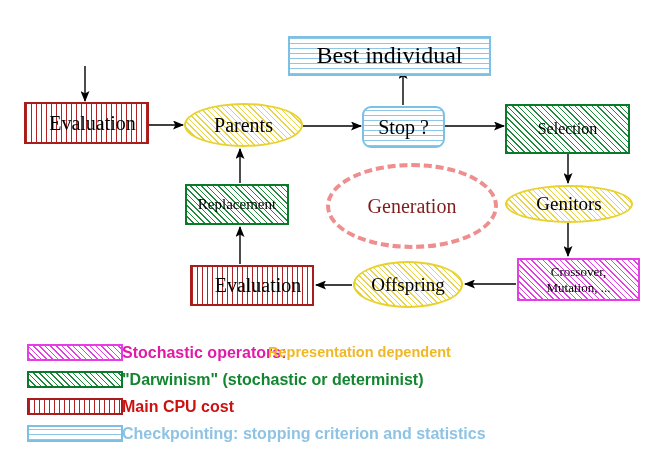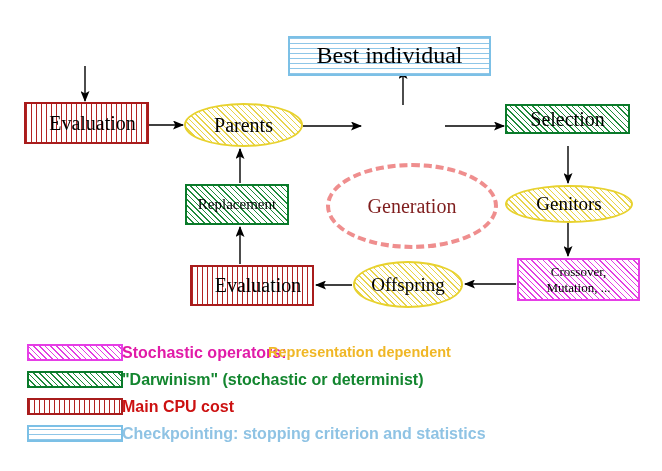--- a/index.html
+++ b/index.html
@@ -74,21 +74,21 @@
 
   .ellipse { border-radius: 50%; }
   .rounded { border-radius: 9px; }
 
   
   #node-initialisation { left: 24px;  top: 26px;  width: 122px; height: 40px; font-size: 20px; }
   #node-evaluation-top { left: 24px;  top: 102px; width: 125px; height: 42px; font-size: 20px; }
   #node-parents        { left: 184px; top: 103px; width: 119px; height: 44px; font-size: 20px; }
   #node-best           { left: 288px; top: 36px;  width: 203px; height: 40px; font-size: 24px; }
   #node-stop           { left: 362px; top: 106px; width: 83px;  height: 42px; font-size: 20px; }
-  #node-selection      { left: 505px; top: 104px; width: 125px; height: 30px; font-size: 20px; }
+  #node-selection      { left: 505px; top: 104px; width: 125px; height: 50px; font-size: 16px; }
   #node-replacement    { left: 185px; top: 184px; width: 104px; height: 41px; font-size: 15px; }
   #node-genitors       { left: 505px; top: 185px; width: 128px; height: 38px; font-size: 19px; }
   #node-generation     { left: 326px; top: 163px; width: 172px; height: 86px; }
   #node-evaluation-bot { left: 190px; top: 265px; width: 124px; height: 41px; font-size: 20px; }
   #node-offspring      { left: 353px; top: 261px; width: 110px; height: 47px; font-size: 19px; }
   #node-crossover      { left: 517px; top: 258px; width: 123px; height: 43px; font-size: 13px;
                          flex-direction: column; justify-content: center; line-height: 1.18; }
 
   
   #node-generation {
@@ -195,20 +195,23 @@
   </div>
 
   <div class="node fill-yellow ellipse" id="node-parents">
     <span>Parents</span>
   </div>
 
   <div class="node fill-blue" id="node-best">
     <span>Best individual</span>
   </div>
 
+  <div class="node fill-blue rounded" id="node-stop">
+    <span>Stop ?</span>
+  </div>
 
   <div class="node fill-green" id="node-selection">
     <span>Selection</span>
   </div>
 
   <div class="node fill-green" id="node-replacement">
     <span>Replacement</span>
   </div>
 
   <div class="node fill-yellow ellipse" id="node-genitors">

